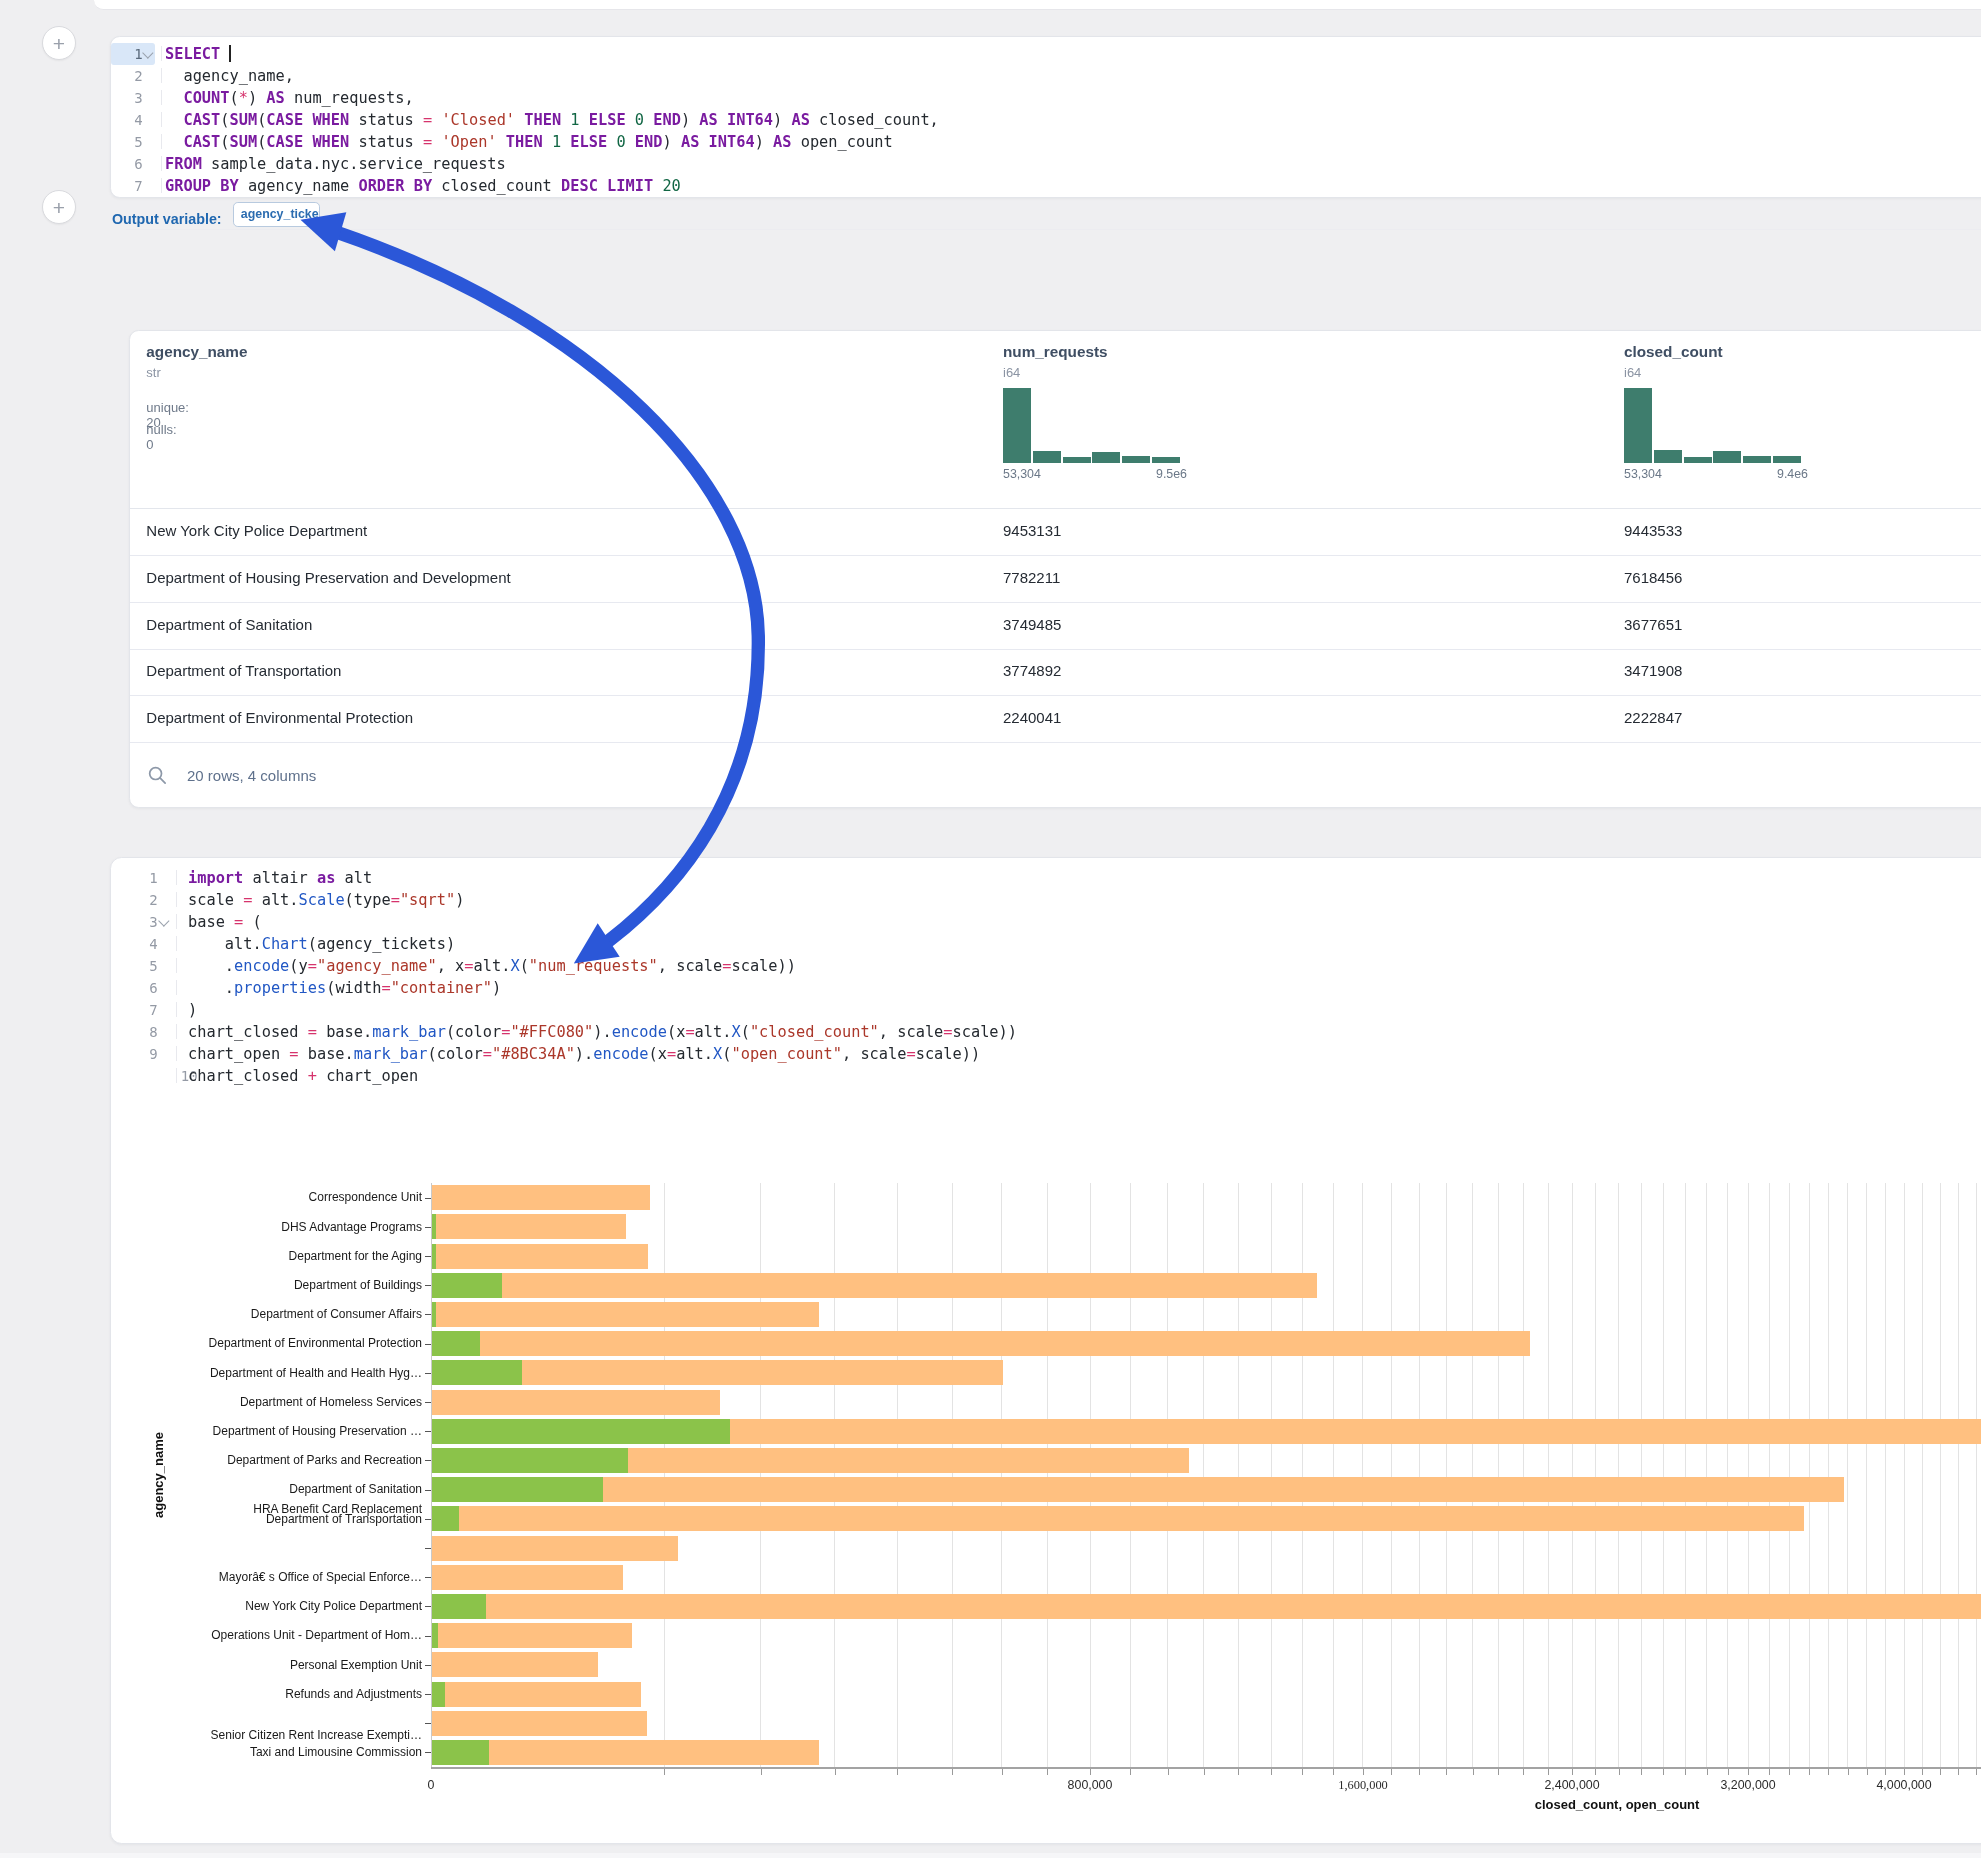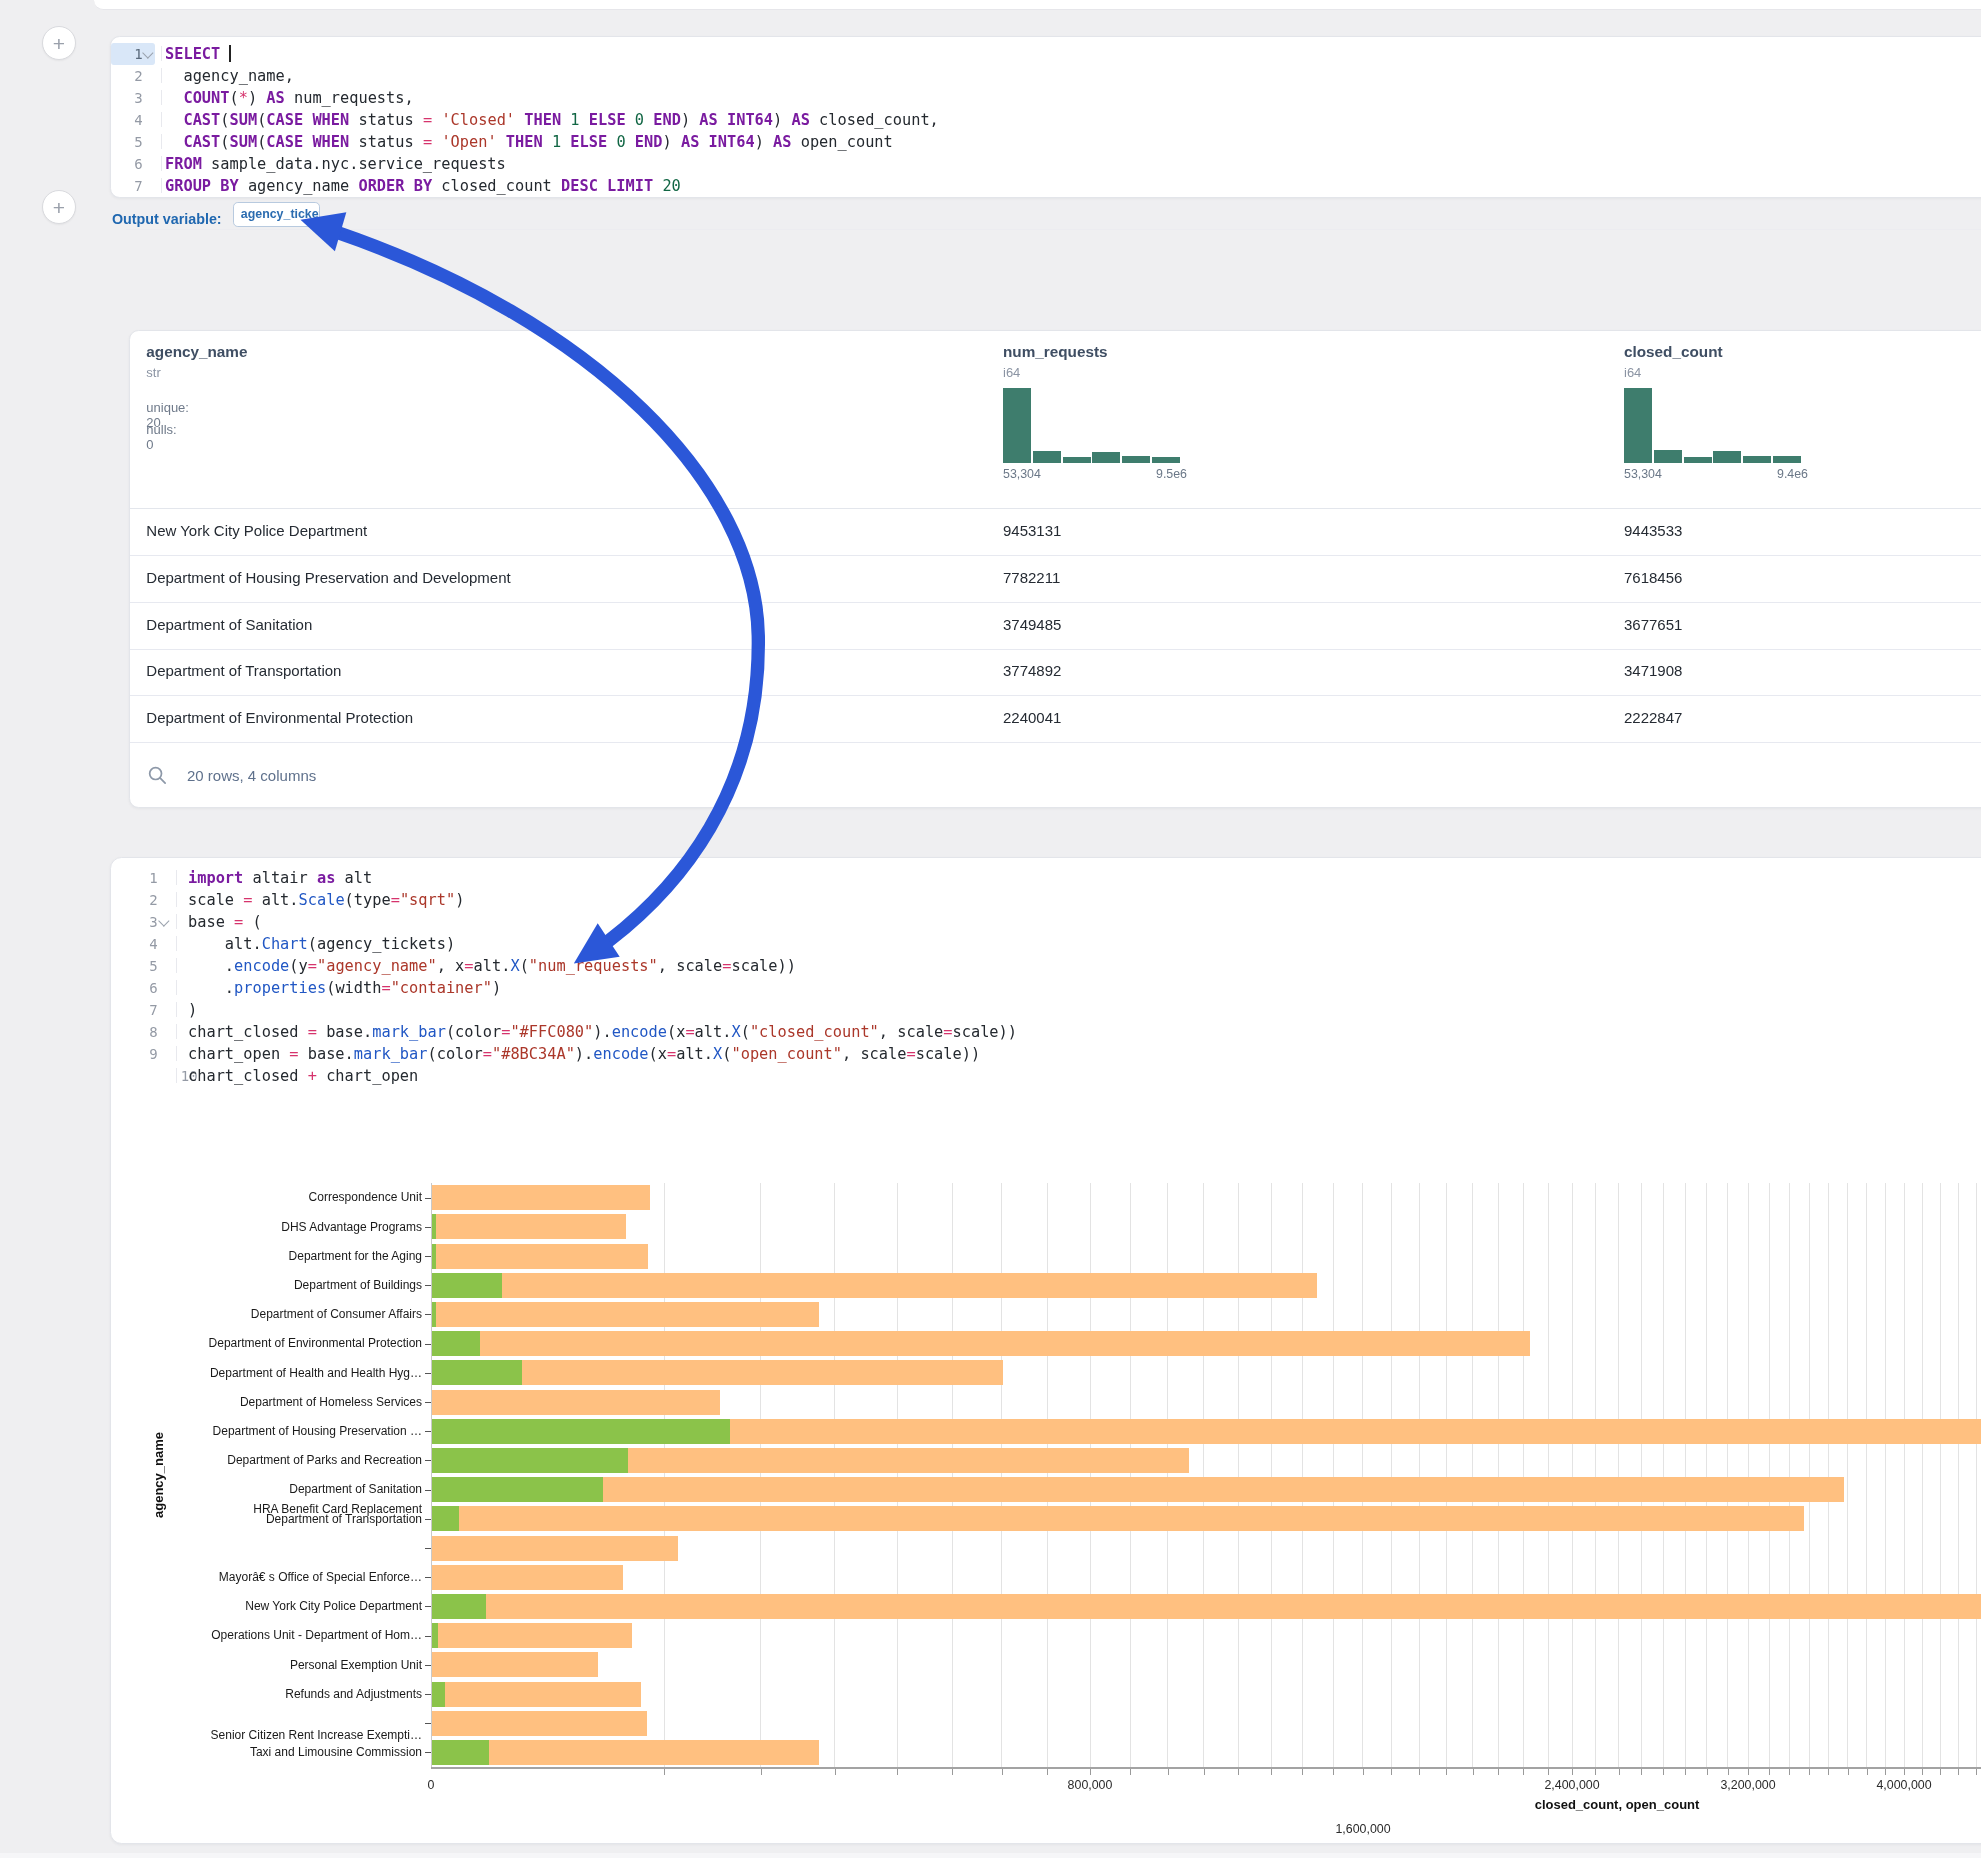--- a/index.html
+++ b/index.html
@@ -356,21 +356,21 @@
         <div class="y-dash" style="left: 314px; top: 690px;"></div>
         <div class="y-dash" style="left: 314px; top: 719px;"></div>
         <div class="y-dash" style="left: 314px; top: 748px;"></div>
         <div class="y-dash" style="left: 314px; top: 778px;"></div>
         <div class="y-dash" style="left: 314px; top: 807px;"></div>
         <div class="y-dash" style="left: 314px; top: 836px;"></div>
         <div class="y-dash" style="left: 314px; top: 865px;"></div>
         <div class="y-dash" style="left: 314px; top: 894px;"></div>
         <div class="x-label" style="left: 320px; top: 920px;">0</div>
         <div class="x-label" style="left: 979px; top: 920px;">800,000</div>
-        <div class="x-label" style="left: 1252px; top: 964px;">1,600,000</div>
+        <div class="x-label" style="left: 1252px; top: 920px; font-family: Liberation Serif, serif;">1,600,000</div>
         <div class="x-label" style="left: 1461px; top: 920px;">2,400,000</div>
         <div class="x-label" style="left: 1637px; top: 920px;">3,200,000</div>
         <div class="x-label" style="left: 1793px; top: 920px;">4,000,000</div>
       </div>
   </div>
 
   <svg class="arrow-svg" width="1982" height="1858" viewBox="0 0 2073 1944">
     <path d="M 352 243 C 620 335, 790 505, 793 665 C 796 830, 707 930, 637 984" fill="none" stroke="#2b57d8" stroke-width="14" stroke-linecap="round"></path>
     <polygon points="314,230 350,263 362,222" fill="#2b57d8"></polygon>
     <polygon points="600,1008 625,966 648,1001" fill="#2b57d8"></polygon>

